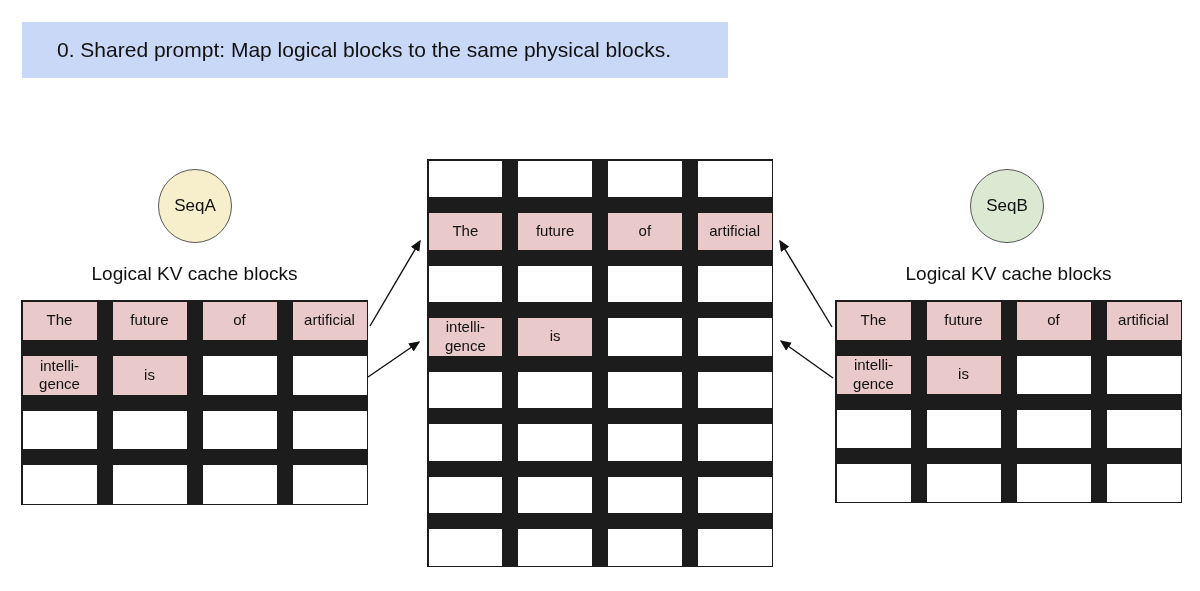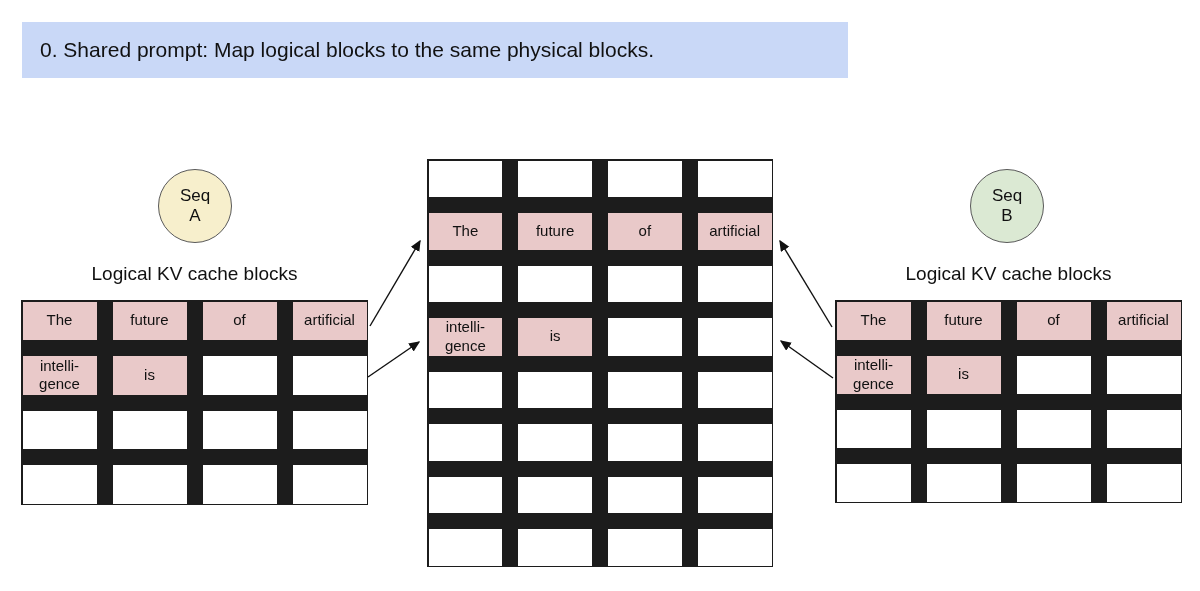--- a/index.html
+++ b/index.html
@@ -6,31 +6,31 @@
   .canvas {
     position: relative;
     width: 1200px; height: 591px;
     background: #ffffff;
     font-family: "Liberation Sans", sans-serif;
     color: #111;
     overflow: hidden;
   }
   .banner {
     position: absolute; left: 22px; top: 22px;
-    width: 826px; height: 56px;
+    width: 706px; height: 56px;
     background: var(--banner-bg, #c9d8f7);
     display: flex; align-items: center;
-    padding-left: 18px; box-sizing: border-box;
+    padding-left: 35px; box-sizing: border-box;
     font-size: 21px;
   }
   .circle {
     position: absolute; width: 74px; height: 74px;
     border-radius: 50%;
     border: 1px solid #595959;
-    display: flex; flex-direction: column;
+    display: flex; flex-direction: row;
     align-items: center; justify-content: center;
     font-size: 17px; line-height: 1.18;
     box-sizing: border-box;
   }
   .seq-a { left: 158px; top: 169px; background: var(--seq-a-bg, #f7efcc); }
   .seq-b { left: 970px; top: 169px; background: var(--seq-b-bg, #dbe9d3); }
   .tbl-title { position: absolute; text-align: center; font-size: 19px; }
   .physical-title  { left: 427px; top: 117px; width: 346px; }
   .logical-a-title { left: 21px;  top: 263px; width: 347px; }
   .logical-b-title { left: 835px; top: 263px; width: 347px; }

